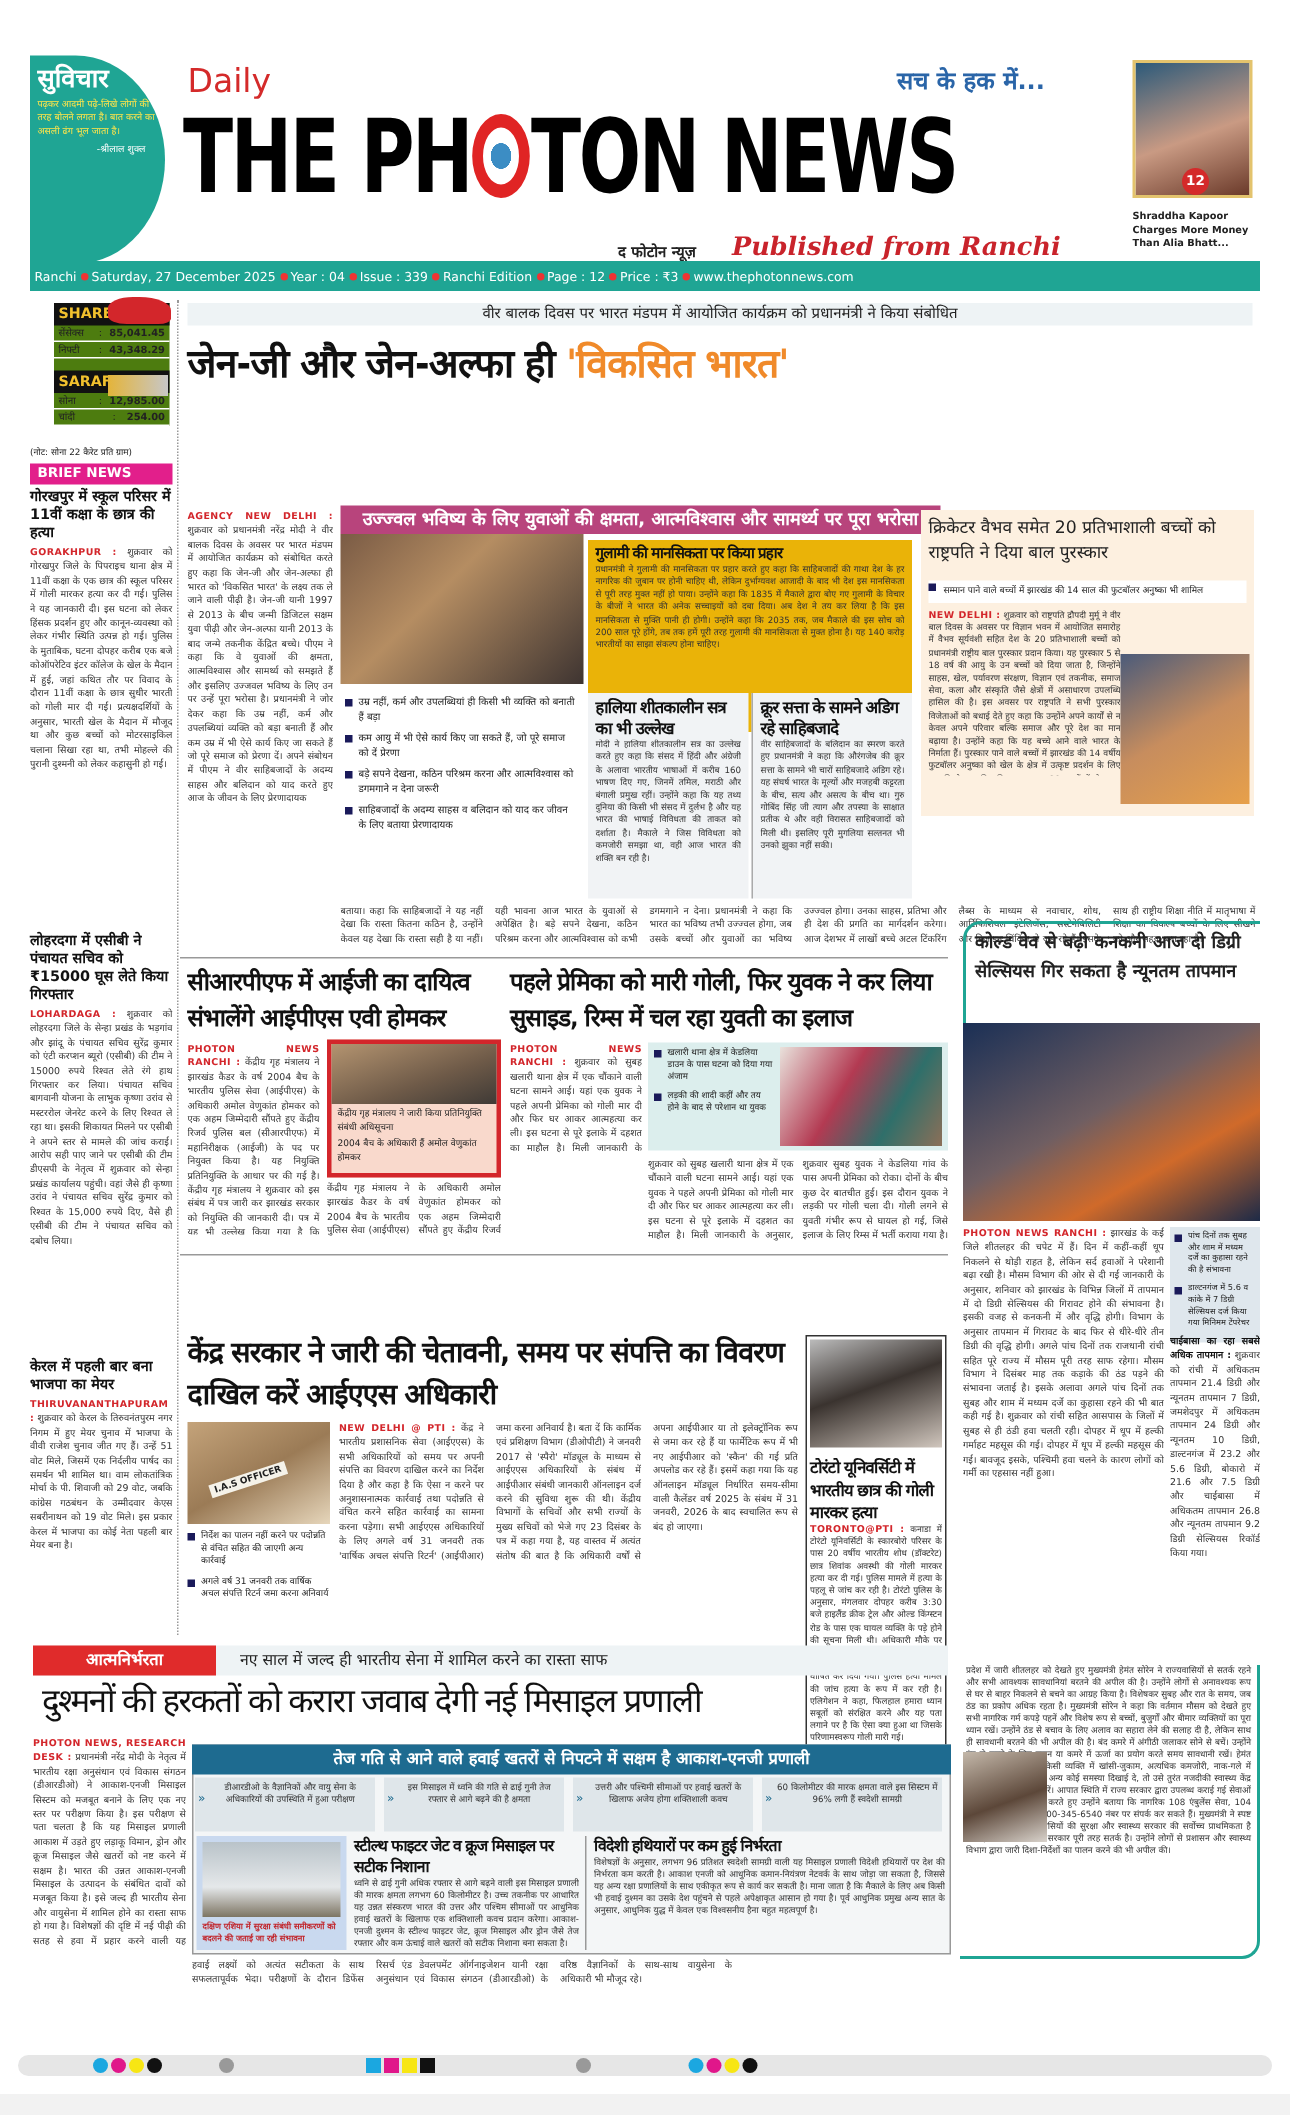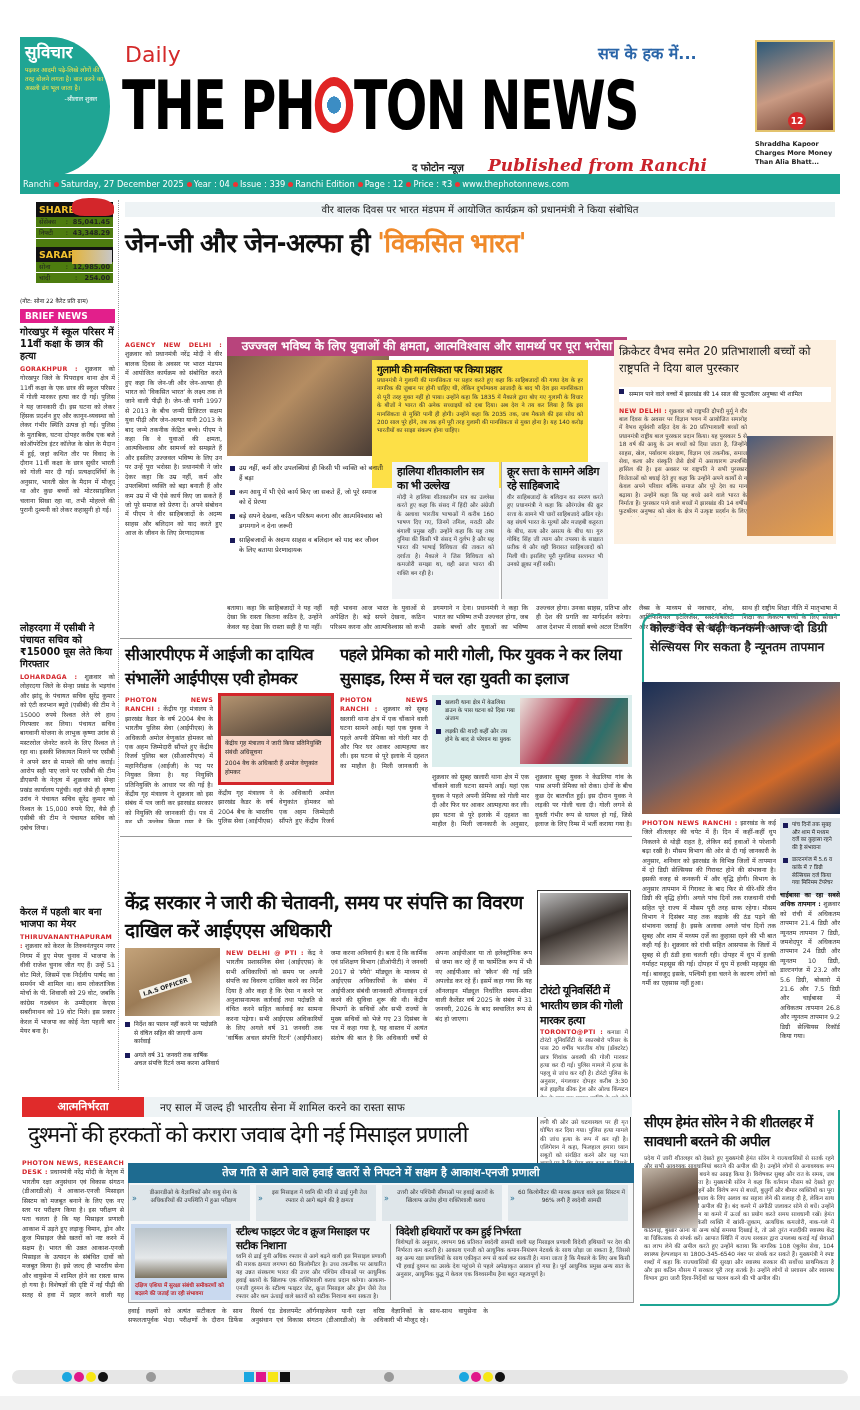--- a/index.html
+++ b/index.html
@@ -36,21 +36,21 @@
 .row span:first-child{width:38px}.row span:nth-child(2){width:10px}.row span:last-child{flex:1;text-align:right;font-weight:bold}
 #sarafanote{left:20px;top:297px;font-size:5.9px;color:#222}
 #briefhead{left:20px;top:309px;width:95px;height:14px;background:#e21f8b;color:#fff;font-size:9px;font-weight:bold;line-height:14px;padding-left:5px}
 .sidehl{font-size:9.6px;line-height:12px;font-weight:bold;color:#111}
 
 #kicker{left:125px;top:202px;width:710px;height:15px;background:#eef3f5;text-align:center;font-size:10px;line-height:15px;color:#222}
 #mainhl{left:125px;top:220px;width:720px;font-size:26px;line-height:46px}
 #mainhl .or{color:#f08a2a}
 #bannerpink{left:227px;top:337px;width:400px;height:19px;background:#b8447c;color:#fff;font-size:12px;font-weight:bold;line-height:19px;text-align:center}
 #kidphoto{left:227px;top:356px;width:162px;height:100px}
-#gulami{left:372px;top:360px;width:216px;height:128px;background:#fde047;padding:3px 5px}
+#gulami{left:392px;top:360px;width:216px;height:128px;background:#eab308;padding:3px 5px}
 #kidbullets{left:230px;top:464px;width:155px}
 .subbox{background:#f1f3f5;padding:3px 5px}
 #cricket{left:614px;top:340px;width:222px;height:44px;background:#fdf0e0;padding:3px 5px}
 #cricketbox{left:614px;top:384px;width:222px;height:160px;background:#fdf0e0;padding:3px 5px}
 
 .redrule{background:#d3262b;height:2px}
 #coldwave{left:642px;top:614px;width:198px;height:68px;border:2px solid #1fa594;border-right:none;border-bottom:none;border-radius:12px 0 0 0;padding:3px 6px}
 #coldphoto{left:642px;top:682px;width:198px;height:132px;background:linear-gradient(150deg,#1a2f55,#6f5e62 45%,#d06a2a 70%,#1d2a47)}
 #coldbullets{left:780px;top:818px;width:60px;background:#dfe7ed;padding:3px}
 #toronto{left:537px;top:890px;width:94px;height:372px;border:1px solid #333;padding:2px}
@@ -208,21 +208,21 @@
   <div style="position:absolute;left:14px;top:34px;background:#f5f2e9;font-size:6px;font-weight:bold;padding:1px 3px;transform:rotate(-18deg)">I.A.S OFFICER</div>
 </div>
 <div class="abs" style="left:125px;top:1020px;width:95px">
   <div class="bullet" style="font-size:6px;line-height:8.5px">निर्देश का पालन नहीं करने पर पदोन्नति से वंचित सहित की जाएगी अन्य कार्रवाई</div>
   <div class="bullet" style="font-size:6px;line-height:8.5px">अगले वर्ष 31 जनवरी तक वार्षिक अचल संपत्ति रिटर्न जमा करना अनिवार्य</div>
 </div>
 <div class="abs body-text" style="left:226px;top:948px;width:306px;height:140px;column-count:3;column-gap:8px"><span class="dateline">NEW DELHI @ PTI :</span> <span>केंद्र ने भारतीय प्रशासनिक सेवा (आईएएस) के सभी अधिकारियों को समय पर अपनी संपत्ति का विवरण दाखिल करने का निर्देश दिया है और कहा है कि ऐसा न करने पर अनुशासनात्मक कार्रवाई तथा पदोन्नति से वंचित करने सहित कार्रवाई का सामना करना पड़ेगा। सभी आईएएस अधिकारियों के लिए अगले वर्ष 31 जनवरी तक 'वार्षिक अचल संपत्ति रिटर्न' (आईपीआर) जमा करना अनिवार्य है। बता दें कि कार्मिक एवं प्रशिक्षण विभाग (डीओपीटी) ने जनवरी 2017 से 'स्पैरो' मॉड्यूल के माध्यम से आईएएस अधिकारियों के संबंध में आईपीआर संबंधी जानकारी ऑनलाइन दर्ज करने की सुविधा शुरू की थी। केंद्रीय विभागों के सचिवों और सभी राज्यों के मुख्य सचिवों को भेजे गए 23 दिसंबर के पत्र में कहा गया है, यह वास्तव में अत्यंत संतोष की बात है कि अधिकारी वर्षों से अपना आईपीआर या तो इलेक्ट्रॉनिक रूप से जमा कर रहे हैं या फार्मेटिक रूप में भी नए आईपीआर को 'स्कैन' की गई प्रति अपलोड कर रहे हैं। इसमें कहा गया कि यह ऑनलाइन मॉड्यूल निर्धारित समय-सीमा वाली कैलेंडर वर्ष 2025 के संबंध में 31 जनवरी, 2026 के बाद स्वचालित रूप से बंद हो जाएगा।</span></div>
 
 <div id="toronto" class="abs">
   <div class="photo" style="height:72px;background:linear-gradient(160deg,#bbb,#3a332f 45%,#d0c6bd)"></div>
-  <div class="hl" style="font-size:11px;line-height:15px;margin-top:18px">टोरंटो यूनिवर्सिटी में भारतीय छात्र की गोली मारकर हत्या</div>
+  <div class="hl" style="font-size:11px;line-height:15px;margin-top:6px">टोरंटो यूनिवर्सिटी में भारतीय छात्र की गोली मारकर हत्या</div>
   <div class="body-text" style="height:240px;font-size:5.8px;line-height:8.2px"><span class="dateline">TORONTO@PTI :</span> <span>कनाडा में टोरंटो यूनिवर्सिटी के स्कारबोरो परिसर के पास 20 वर्षीय भारतीय शोध (डॉक्टरेट) छात्र शिवांक अवस्थी की गोली मारकर हत्या कर दी गई। पुलिस मामले में हत्या के पहलू से जांच कर रही है। टोरंटो पुलिस के अनुसार, मंगलवार दोपहर करीब 3:30 बजे हाइलैंड क्रीक ट्रेल और ओल्ड किंग्स्टन रोड के पास एक घायल व्यक्ति के पड़े होने की सूचना मिली थी। अधिकारी मौके पर पहुंचे, उन्होंने व्यक्ति को पाया, जिसे गोली लगी थी और उसे घटनास्थल पर ही मृत घोषित कर दिया गया। पुलिस हत्या मामले की जांच हत्या के रूप में कर रही है। एलिगेशन ने कहा, फिलहाल हमारा ध्यान सबूतों को संरक्षित करने और यह पता लगाने पर है कि ऐसा क्या हुआ था जिसके परिणामस्वरूप गोली मारी गई।</span></div>
 </div>
 
 <div id="attmbar" class="abs"></div>
 <div id="attmtag" class="abs">आत्मनिर्भरता</div>
 <div id="attmtxt" class="abs">नए साल में जल्द ही भारतीय सेना में शामिल करने का रास्ता साफ</div>
 <div id="missilehl" class="abs hl" style="font-weight:normal">दुश्मनों की हरकतों को करारा जवाब देगी नई मिसाइल प्रणाली</div>
 <div class="abs body-text" style="left:22px;top:1158px;width:102px;height:140px"><span class="dateline">PHOTON NEWS, RESEARCH DESK :</span> <span>प्रधानमंत्री नरेंद्र मोदी के नेतृत्व में भारतीय रक्षा अनुसंधान एवं विकास संगठन (डीआरडीओ) ने आकाश-एनजी मिसाइल सिस्टम को मजबूत बनाने के लिए एक नए स्तर पर परीक्षण किया है। इस परीक्षण से पता चलता है कि यह मिसाइल प्रणाली आकाश में उड़ते हुए लड़ाकू विमान, ड्रोन और क्रूज मिसाइल जैसे खतरों को नष्ट करने में सक्षम है। भारत की उन्नत आकाश-एनजी मिसाइल के उत्पादन के संबंधित दावों को मजबूत किया है। इसे जल्द ही भारतीय सेना और वायुसेना में शामिल होने का रास्ता साफ हो गया है। विशेषज्ञों की दृष्टि में नई पीढ़ी की सतह से हवा में प्रहार करने वाली यह मिसाइल प्रणाली दक्षिण एशिया में सुरक्षा समीकरणों को बदलने की क्षमता रखती है। आकाश-एनजी प्रणाली तेज गति से आने वाले हवाई खतरों से निपटने में पूरी तरह सक्षम है। रक्षा मंत्रालय की ओर से बताया गया है परीक्षणों के दौरान आकाश एनजी मिसाइल ने कम ऊंचाई व लंबी दूरी और अधिक ऊंचाई वाली परिस्थितियों में</span></div>
 <div id="missilebox" class="abs"></div>
 <div id="missilebar" class="abs">तेज गति से आने वाले हवाई खतरों से निपटने में सक्षम है आकाश-एनजी प्रणाली</div>
@@ -238,21 +238,20 @@
   <div class="hl" style="font-size:10.5px;line-height:14px">स्टील्थ फाइटर जेट व क्रूज मिसाइल पर सटीक निशाना</div>
   <div class="body-text" style="height:48px;font-size:5.8px;line-height:8px">ध्वनि से ढाई गुनी अधिक रफ्तार से आगे बढ़ने वाली इस मिसाइल प्रणाली की मारक क्षमता लगभग 60 किलोमीटर है। उच्च तकनीक पर आधारित यह उन्नत संस्करण भारत की उत्तर और पश्चिम सीमाओं पर आधुनिक हवाई खतरों के खिलाफ एक शक्तिशाली कवच प्रदान करेगा। आकाश-एनजी दुश्मन के स्टील्थ फाइटर जेट, क्रूज मिसाइल और ड्रोन जैसे तेज रफ्तार और कम ऊंचाई वाले खतरों को सटीक निशाना बना सकता है।</div>
 </div>
 <div class="abs" style="left:390px;top:1224px;width:240px;border-left:1px solid #999;padding-left:5px">
   <div class="hl" style="font-size:10.5px;line-height:14px">विदेशी हथियारों पर कम हुई निर्भरता</div>
   <div class="body-text" style="height:62px;font-size:5.8px;line-height:8px">विशेषज्ञों के अनुसार, लगभग 96 प्रतिशत स्वदेशी सामग्री वाली यह मिसाइल प्रणाली विदेशी हथियारों पर देश की निर्भरता कम करती है। आकाश एनजी को आधुनिक कमान-नियंत्रण नेटवर्क के साथ जोड़ा जा सकता है, जिससे यह अन्य रक्षा प्रणालियों के साथ एकीकृत रूप से कार्य कर सकती है। माना जाता है कि मैकाले के लिए अब किसी भी हवाई दुश्मन का उसके देश पहुंचने से पहले अपेक्षाकृत आसान हो गया है। पूर्व आधुनिक प्रमुख अन्य सात के अनुसार, आधुनिक युद्ध में केवल एक विश्वसनीय हैना बहुत महत्वपूर्ण है।</div>
 </div>
 <div class="abs body-text" style="left:128px;top:1306px;width:360px;height:30px;column-count:3;column-gap:8px">हवाई लक्ष्यों को अत्यंत सटीकता के साथ सफलतापूर्वक भेदा। परीक्षणों के दौरान डिफेंस रिसर्च एंड डेवलपमेंट ऑर्गनाइजेशन यानी रक्षा अनुसंधान एवं विकास संगठन (डीआरडीओ) के वरिष्ठ वैज्ञानिकों के साथ-साथ वायुसेना के अधिकारी भी मौजूद रहे।</div>
 
 <div id="cmbox" class="abs">
-  <div class="hl" style="font-size:14px;line-height:19px;padding:3px 4px">सीएम हेमंत सोरेन ने की शीतलहर में सावधानी बरतने की अपील</div>
   <div class="abs photo" style="left:2px;top:58px;width:56px;height:60px;background:linear-gradient(160deg,#c4b8aa,#5c4739 55%,#d9d3cc)"></div>
   <div class="body-text" style="padding:0 4px;height:148px;font-size:5.8px;line-height:8px;text-indent:0">प्रदेश में जारी शीतलहर को देखते हुए मुख्यमंत्री हेमंत सोरेन ने राज्यवासियों से सतर्क रहने और सभी आवश्यक सावधानियां बरतने की अपील की है। उन्होंने लोगों से अनावश्यक रूप से घर से बाहर निकलने से बचने का आग्रह किया है। विशेषकर सुबह और रात के समय, जब ठंड का प्रकोप अधिक रहता है। मुख्यमंत्री सोरेन ने कहा कि वर्तमान मौसम को देखते हुए सभी नागरिक गर्म कपड़े पहनें और विशेष रूप से बच्चों, बुजुर्गों और बीमार व्यक्तियों का पूरा ध्यान रखें। उन्होंने ठंड से बचाव के लिए अलाव का सहारा लेने की सलाह दी है, लेकिन साथ ही सावधानी बरतने की भी अपील की है। बंद कमरे में अंगीठी जलाकर सोने से बचें। उन्होंने ठंड से बचने के लिए वाहन या कमरे में ऊर्जा का प्रयोग करते समय सावधानी रखें। हेमंत सोरेन ने कहा कि यदि किसी व्यक्ति में खांसी-जुकाम, अत्यधिक कमजोरी, नाक-गले में कठिनाई, बुखार आना या अन्य कोई समस्या दिखाई दे, तो उसे तुरंत नजदीकी स्वास्थ्य केंद्र या चिकित्सक से संपर्क करें। आपात स्थिति में राज्य सरकार द्वारा उपलब्ध कराई गई सेवाओं का लाभ लेने की अपील करते हुए उन्होंने बताया कि नागरिक 108 एंबुलेंस सेवा, 104 स्वास्थ्य हेल्पलाइन या 1800-345-6540 नंबर पर संपर्क कर सकते हैं। मुख्यमंत्री ने स्पष्ट शब्दों में कहा कि राज्यवासियों की सुरक्षा और स्वास्थ्य सरकार की सर्वोच्च प्राथमिकता है और इस कठिन मौसम में सरकार पूरी तरह सतर्क है। उन्होंने लोगों से प्रशासन और स्वास्थ्य विभाग द्वारा जारी दिशा-निर्देशों का पालन करने की भी अपील की।</div>
 </div>
 
 <div id="regmarks" class="abs">
   <div class="reg" style="left:50px;background:#1ba7e0"></div>
   <div class="reg" style="left:62px;background:#e0178a"></div>
   <div class="reg" style="left:74px;background:#f7e614"></div>
   <div class="reg" style="left:86px;background:#111"></div>
   <div class="reg" style="left:134px;background:#999"></div>

